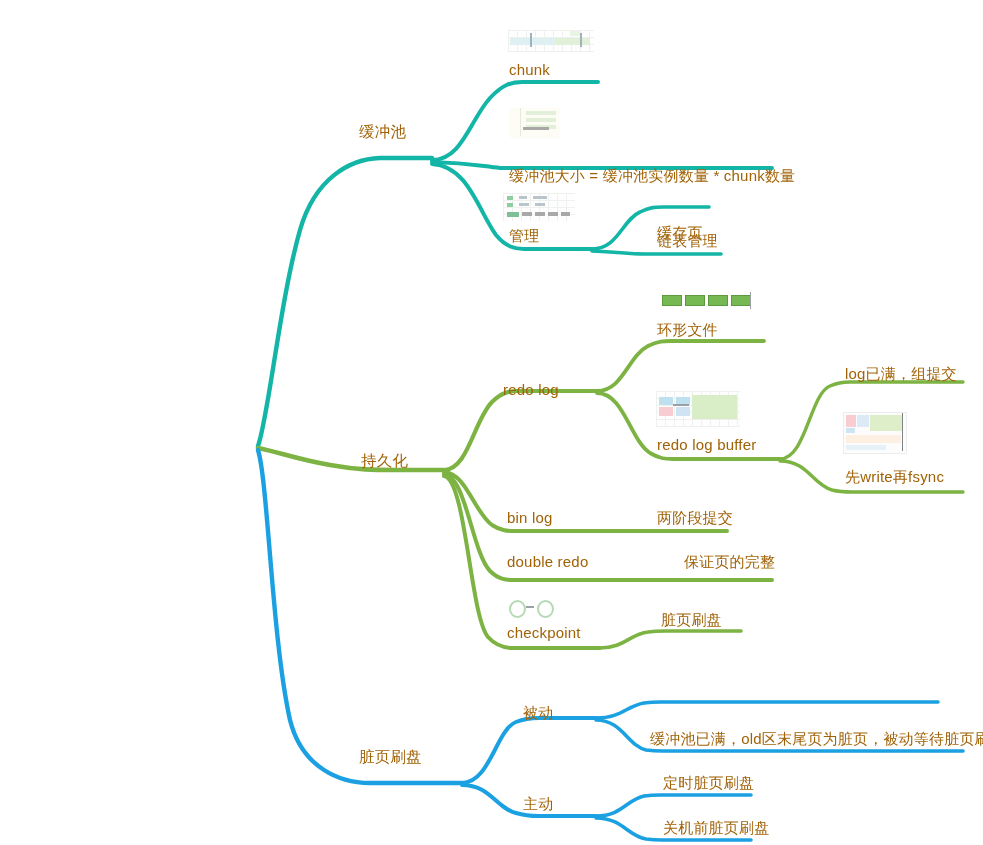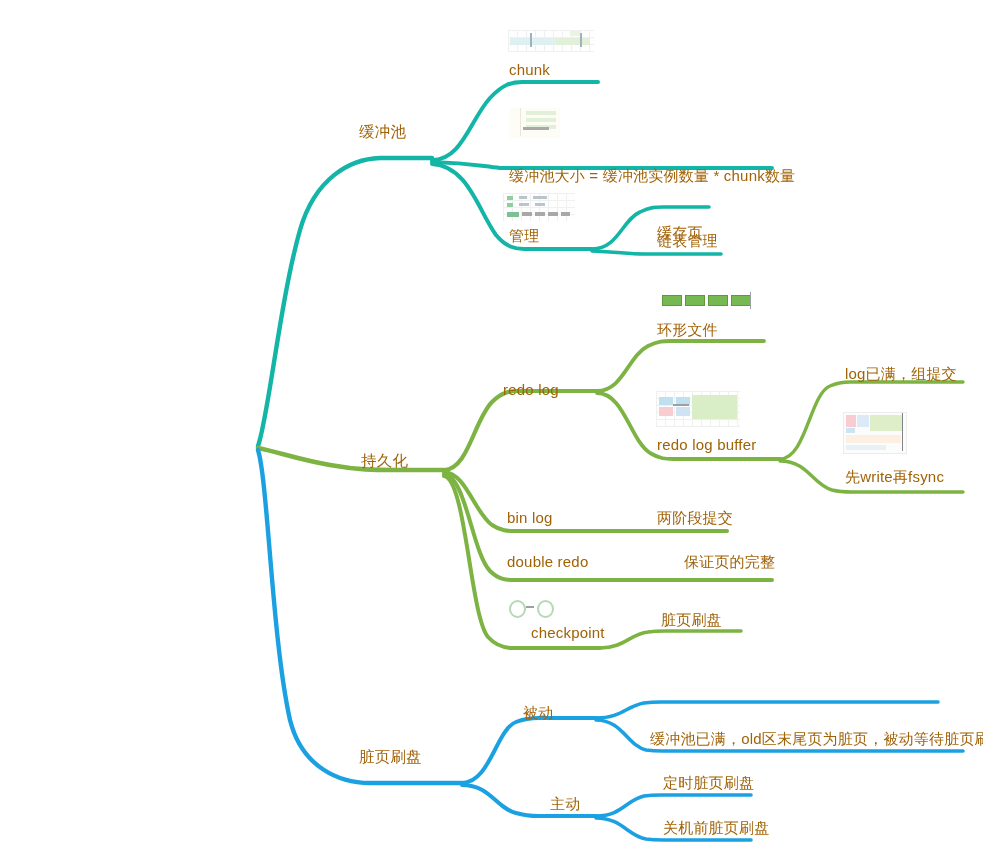--- a/index.html
+++ b/index.html
@@ -205,37 +205,37 @@
   </div>
   <div class="node" style="left:657px;top:508px;">
     <span class="label">两阶段提交</span>
   </div>
   <div class="node" style="left:507px;top:552px;">
     <span class="label">double redo</span>
   </div>
   <div class="node" style="left:684px;top:552px;">
     <span class="label">保证页的完整</span>
   </div>
-  <div class="node" style="left:507px;top:623px;margin-left:24px;">
+  <div class="node" style="left:507px;top:623px;">
     <span class="label">checkpoint</span>
   </div>
   <div class="node" style="left:661px;top:610px;">
     <span class="label">脏页刷盘</span>
   </div>
 
   <div class="node big" style="left:359px;top:747px;">
     <span class="label">脏页刷盘</span>
   </div>
   <div class="node" style="left:523px;top:703px;">
     <span class="label">被动</span>
   </div>
   <div class="node" style="left:650px;top:729px;">
     <span class="label">缓冲池已满，old区末尾页为脏页，被动等待脏页刷盘</span>
   </div>
-  <div class="node" style="left:550px;top:794px;">
+  <div class="node" style="left:523px;top:794px;">
     <span class="label">主动</span>
   </div>
   <div class="node" style="left:663px;top:773px;">
     <span class="label">定时脏页刷盘</span>
   </div>
   <div class="node" style="left:663px;top:818px;">
     <span class="label">关机前脏页刷盘</span>
   </div>
 
 </div>

